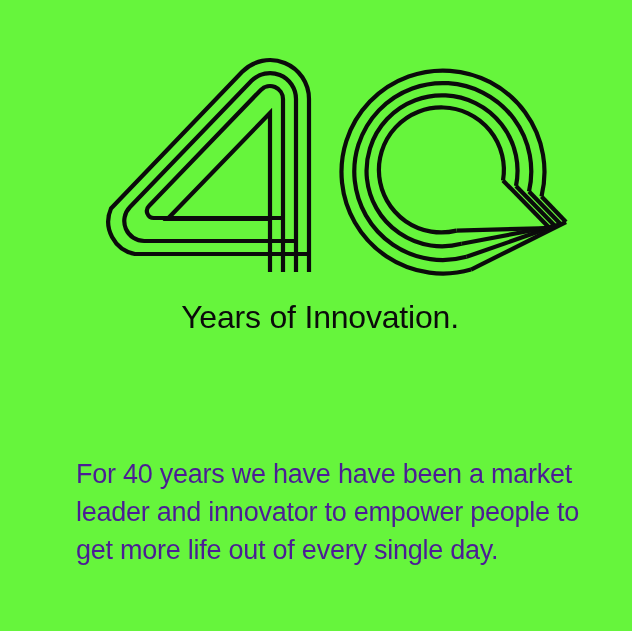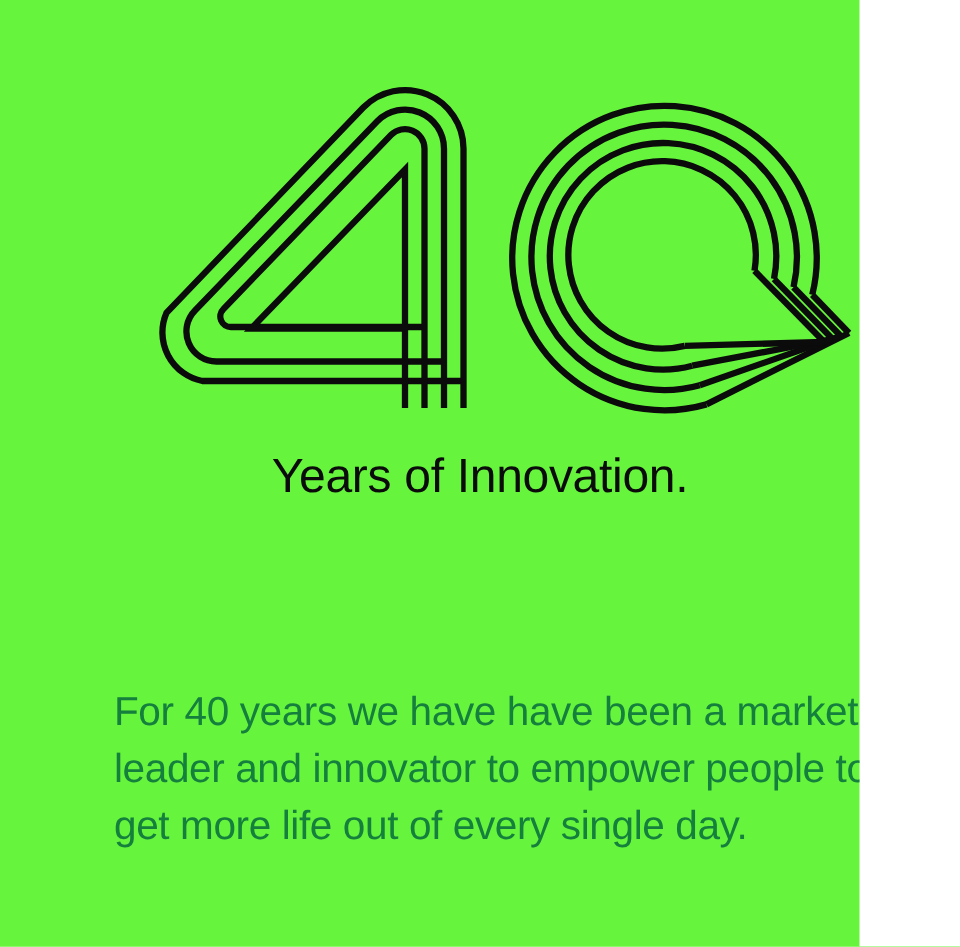--- a/index.html
+++ b/index.html
@@ -8,21 +8,21 @@
     padding: 0;
   }
   body {
     width: 640px;
     height: 631px;
     overflow: hidden;
     font-family: "Liberation Sans", sans-serif;
   }
   .poster {
     position: relative;
-    width: 573px;
+    width: 632px;
     height: 631px;
     background: #66F53C;
     overflow: hidden;
   }
   .logo-wrap {
     position: absolute;
     left: 0;
     top: 0;
     width: 640px;
     height: 300px;
@@ -96,15 +96,15 @@
         <path d="M 471 269.6 L 566 222"></path>
         <path d="M 466.5 256.8 L 560.5 224"></path>
         <path d="M 461.5 243.8 L 555 226"></path>
         <path d="M 456.5 230.6 L 549.5 228"></path>
       </g>
     </svg>
   </div>
 
   <h1 class="headline" style="color: rgb(11, 11, 11);">Years of Innovation.</h1>
 
-  <p class="body-copy" style="color: #15803d;">For 40 years we have have been a market leader and innovator to empower people to get more life out of every single day.</p>
+  <p class="body-copy" style="color: #4c1d95;">For 40 years we have have been a market leader and innovator to empower people to get more life out of every single day.</p>
 
 </div>
 
 </body></html>

